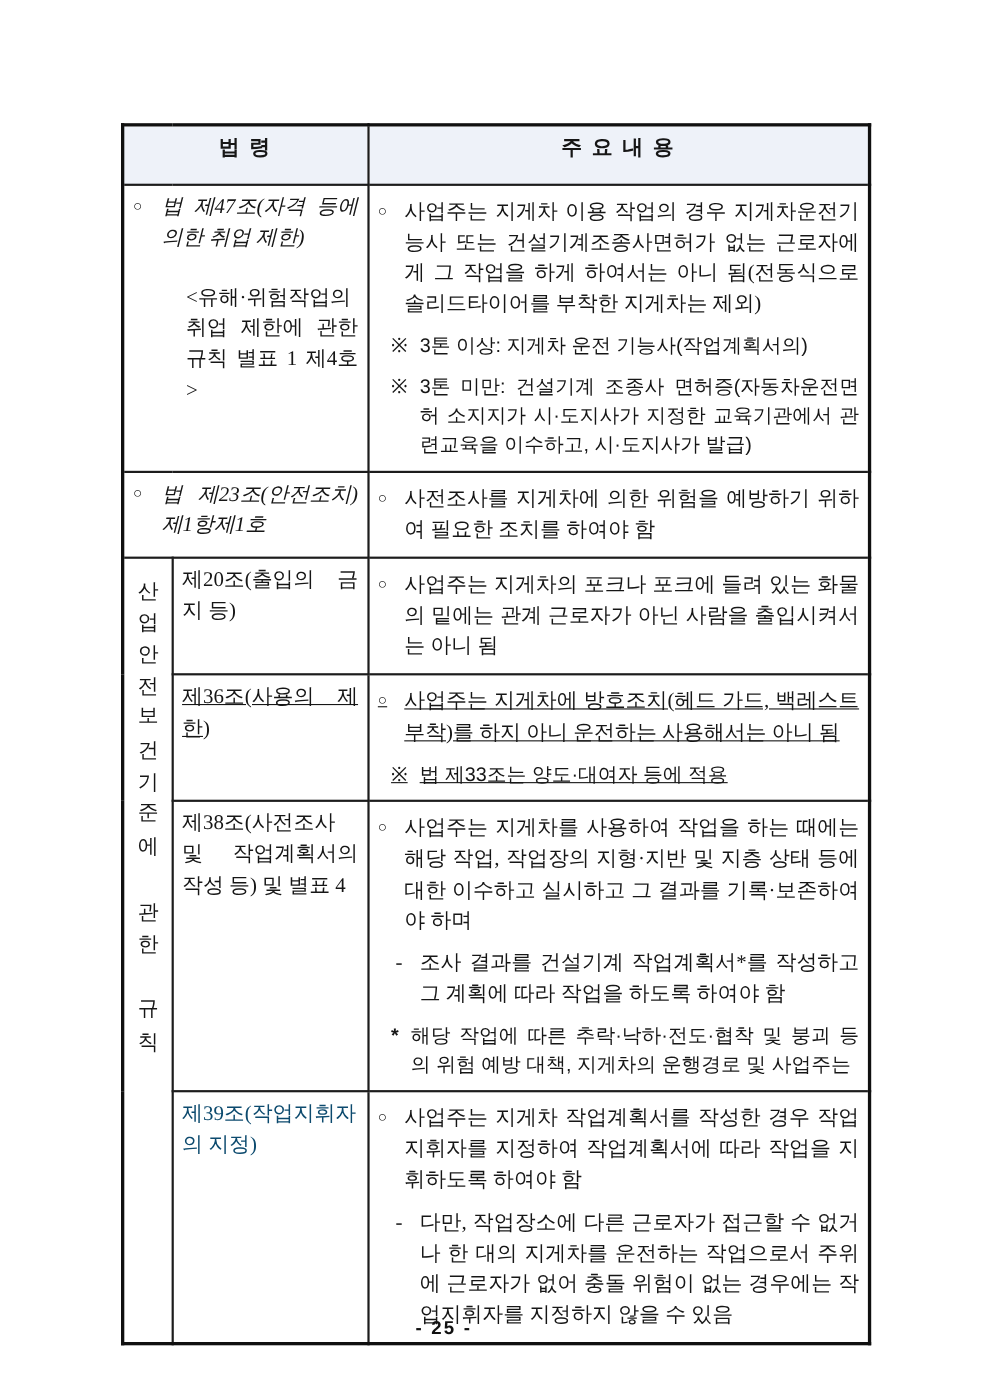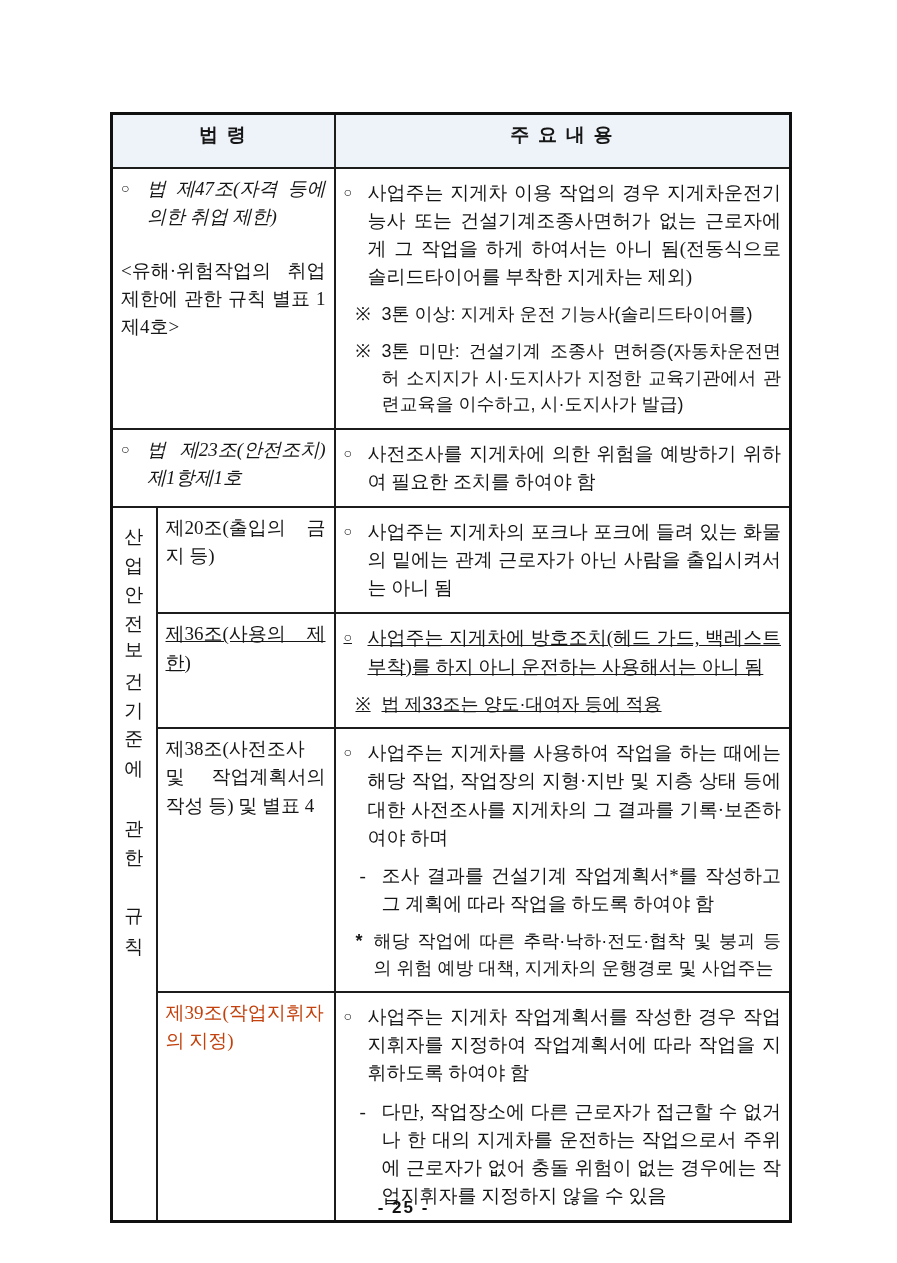--- a/index.html
+++ b/index.html
@@ -80,22 +80,22 @@
   .item-dash .marker { flex: 0 0 22px; }
   .item-star {
     margin-left: 12px;
     font-family: "Liberation Sans", sans-serif;
     font-size: 18px;
   }
   .item-star .marker { flex: 0 0 18px; font-weight: bold; }
   .law-title { display: flex; align-items: flex-start; }
   .law-title .marker { flex: 0 0 26px; font-size: 14px; padding-top: 4px; }
   .law-title .txt { flex: 1 1 auto; text-align: justify; font-style: italic; }
-  .law-note { margin-top: 26px; text-align: justify; }
-  .blue-law { color: #c2410c; border-radius: 29px; }
+  .law-note { margin-top: 26px; text-align: justify; margin-left: 48px; }
+  .blue-law { color: #0c4a6e; border-radius: 29px; }
   .page-footer {
     position: absolute;
     left: 0;
     right: 0;
     top: 1198px;
     text-align: center;
     font-family: "Liberation Sans", sans-serif;
     font-weight: bold;
     font-size: 17px;
     color: #111111;
@@ -135,21 +135,21 @@
           </div>
           <div class="law-note">&lt;유해·위험작업의 취업 제한에 관한 규칙 별표 1 제4호&gt;</div>
         </td>
         <td class="content-cell">
           <div class="item">
             <span class="marker circle">○</span>
             <div class="txt">사업주는 지게차 이용 작업의 경우 지게차운전기능사 또는 건설기계조종사면허가 없는 근로자에게 그 작업을 하게 하여서는 아니 됨(전동식으로 솔리드타이어를 부착한 지게차는 제외)</div>
           </div>
           <div class="item item-note">
             <span class="marker">※</span>
-            <div class="txt">3톤 이상: 지게차 운전 기능사(솔리드타이어를)</div>
+            <div class="txt">3톤 이상: 지게차 운전 기능사(작업계획서의)</div>
           </div>
           <div class="item item-note">
             <span class="marker">※</span>
             <div class="txt">3톤 미만: 건설기계 조종사 면허증(자동차운전면허 소지지가 시·도지사가 지정한 교육기관에서 관련교육을 이수하고, 시·도지사가 발급)</div>
           </div>
         </td>
       </tr>
 
       <tr class="r-23">
         <td class="law-cell" colspan="2">
@@ -191,21 +191,21 @@
             <div class="txt">법 제33조는 양도·대여자 등에 적용</div>
           </div>
         </td>
       </tr>
 
       <tr class="r-38">
         <td class="sub-law-cell">제38조(사전조사 및 작업계획서의 작성 등) 및 별표 4</td>
         <td class="content-cell">
           <div class="item">
             <span class="marker circle">○</span>
-            <div class="txt">사업주는 지게차를 사용하여 작업을 하는 때에는 해당 작업, 작업장의 지형·지반 및 지층 상태 등에 대한 사전조사를 지게차의 그 결과를 기록·보존하여야 하며</div>
+            <div class="txt">사업주는 지게차를 사용하여 작업을 하는 때에는 해당 작업, 작업장의 지형·지반 및 지층 상태 등에 대한 이수하고 실시하고 그 결과를 기록·보존하여야 하며</div>
           </div>
           <div class="item item-dash">
             <span class="marker">-</span>
             <div class="txt">조사 결과를 건설기계 작업계획서*를 작성하고 그 계획에 따라 작업을 하도록 하여야 함</div>
           </div>
           <div class="item item-star">
             <span class="marker">*</span>
             <div class="txt">해당 작업에 따른 추락·낙하·전도·협착 및 붕괴 등의 위험 예방 대책, 지게차의 운행경로 및 사업주는</div>
           </div>
         </td>

